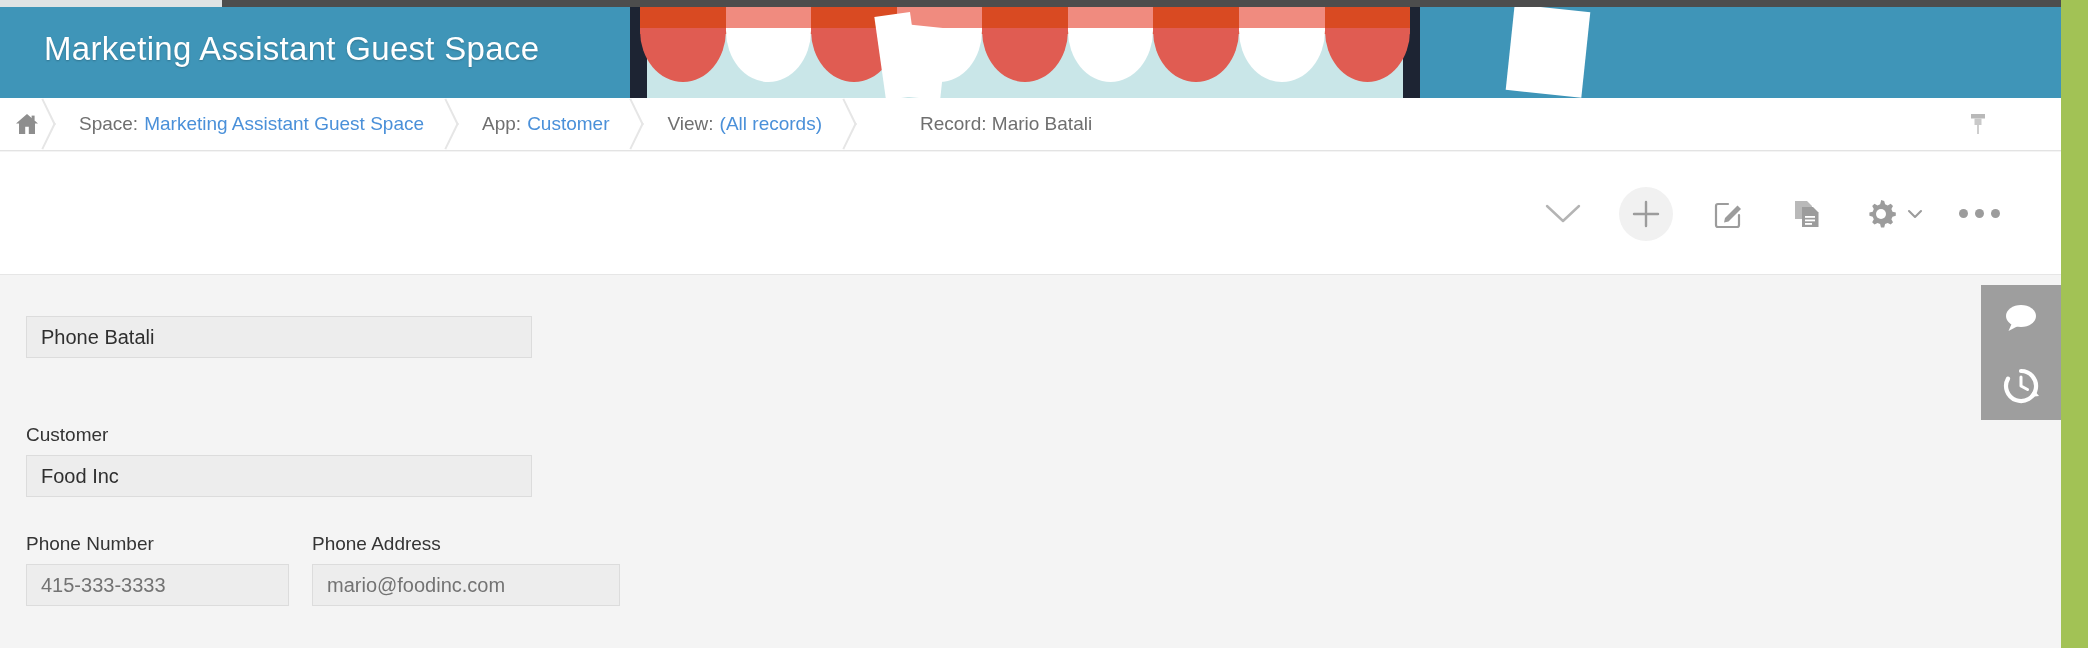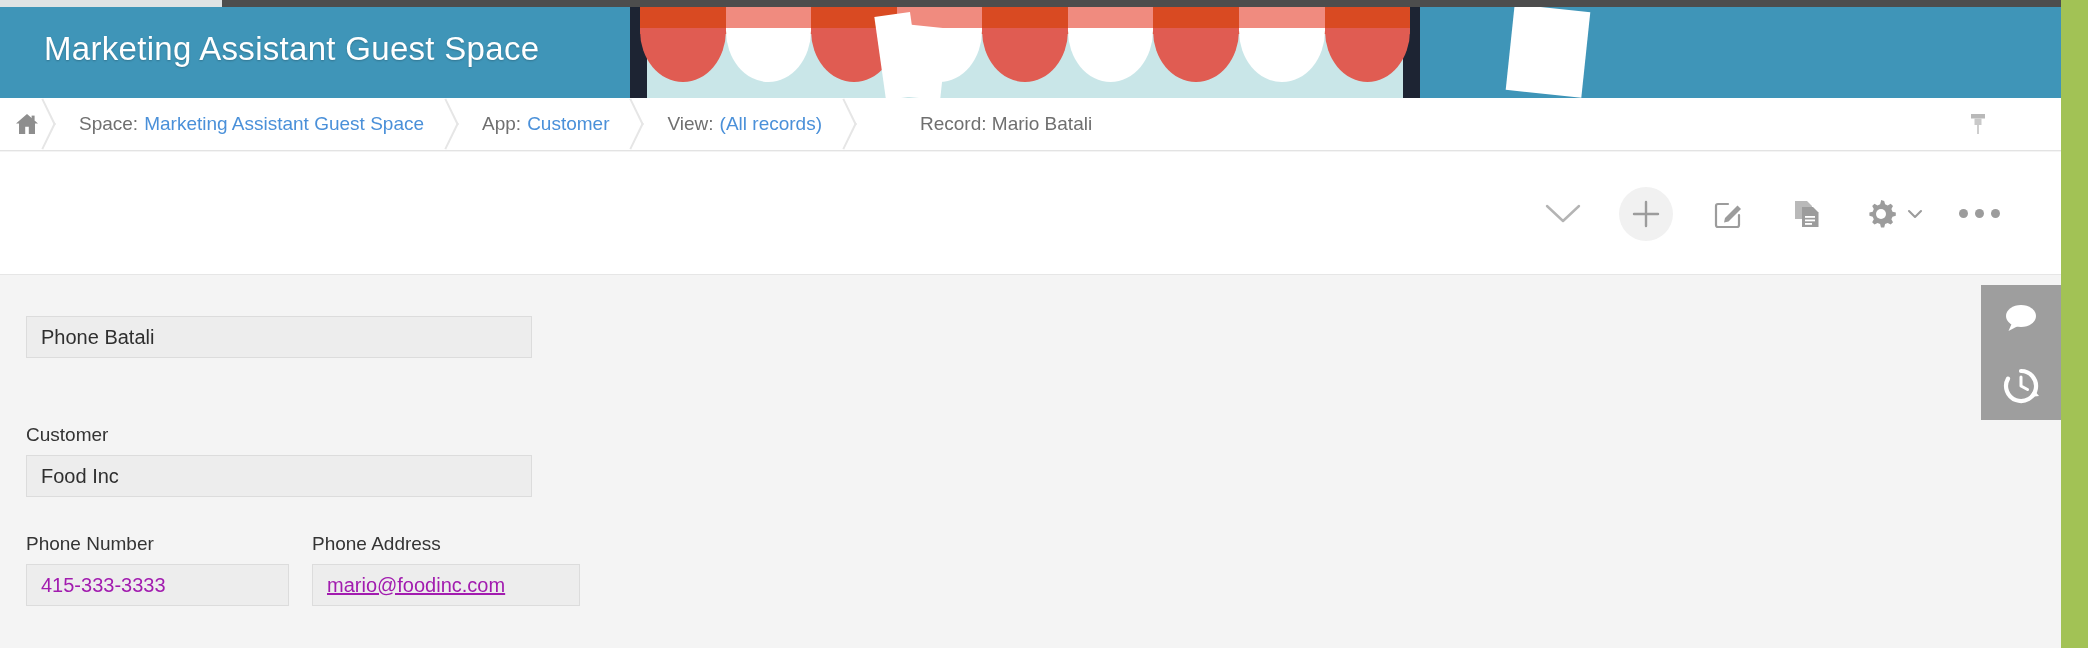--- a/index.html
+++ b/index.html
@@ -291,30 +291,30 @@
     background: #ededed;
     border: 1px solid #dcdcdc;
     box-sizing: border-box;
     height: 42px;
     display: flex;
     align-items: center;
     padding-left: 14px;
     font-size: 20px;
     color: #2f2f2f;
   }
-  .field-input.link { color: #a21caf; }
+  .field-input.link { color: #737373; }
 
   .f-name  { left: 26px; top: 40px; }
   .f-name .field-input  { width: 506px; }
   .f-comp  { left: 26px; top: 148px; }
   .f-comp .field-input  { width: 506px; }
   .f-phone { left: 26px; top: 257px; }
   .f-phone .field-input { width: 263px; }
   .f-email { left: 312px; top: 257px; }
-  .f-email .field-input { width: 268px; text-decoration: underline; }
+  .f-email .field-input { width: 308px; }
 
   
   .side-dock {
     position: absolute;
     right: 27px;
     top: 285px;
     width: 80px;
     height: 135px;
     background: #9e9e9e;
     display: flex;

